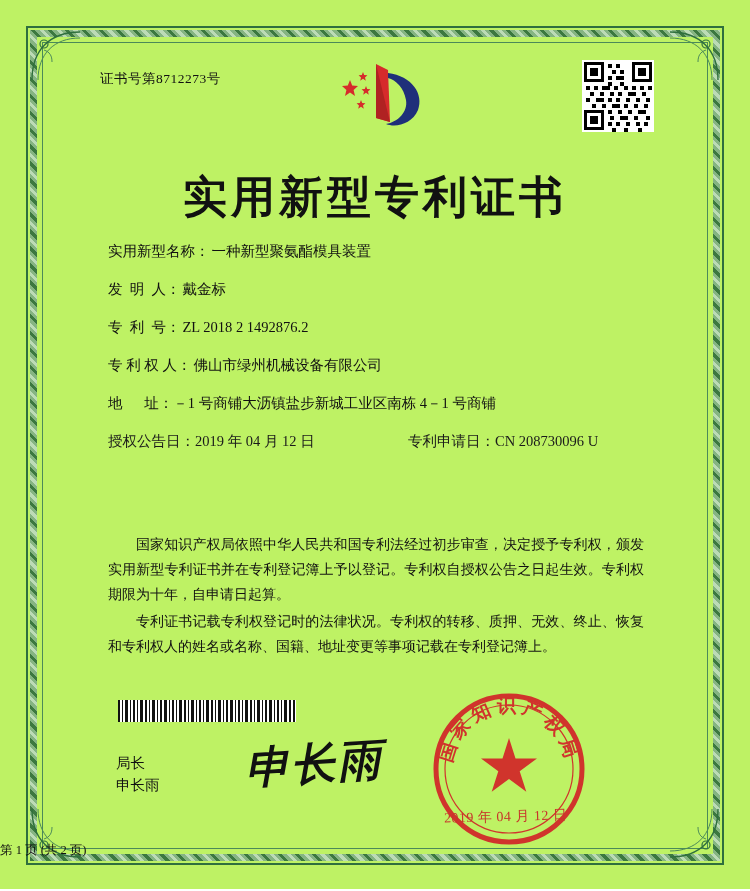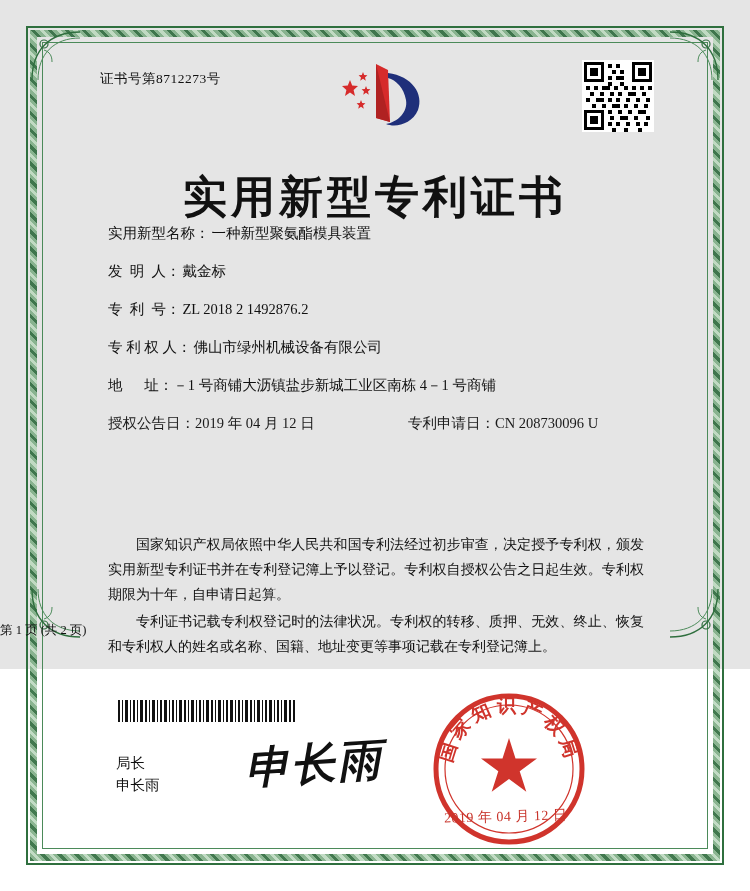--- a/index.html
+++ b/index.html
@@ -13,22 +13,22 @@
     font-family: "Liberation Serif", serif;
     color: #1a1a1a;
     position: relative;
     overflow: hidden;
   }
 
   .certificate {
     position: absolute;
     left: 0; top: 0;
     width: 750px;
-    height: 669px;
-    background: #e5e5e5;
+    height: 889px;
+    background: #bef264;
   }
 
   
   .border-outer {
     position: absolute;
     left: 26px; top: 26px;
     width: 698px;
     height: 839px;
     box-sizing: border-box;
     border: 2px solid #2f6f3e;
@@ -96,21 +96,21 @@
     font-weight: bold;
     letter-spacing: 4px;
     color: #111;
     font-family: "Liberation Serif", serif;
   }
 
   
   .fields {
     position: absolute;
     left: 108px;
-    top: 224px;
+    top: 242px;
     width: 540px;
     font-size: 14.5px;
     line-height: 1.35;
   }
   .field-row {
     display: flex;
     align-items: flex-start;
     margin-bottom: 18.5px;
   }
   .field-label {

